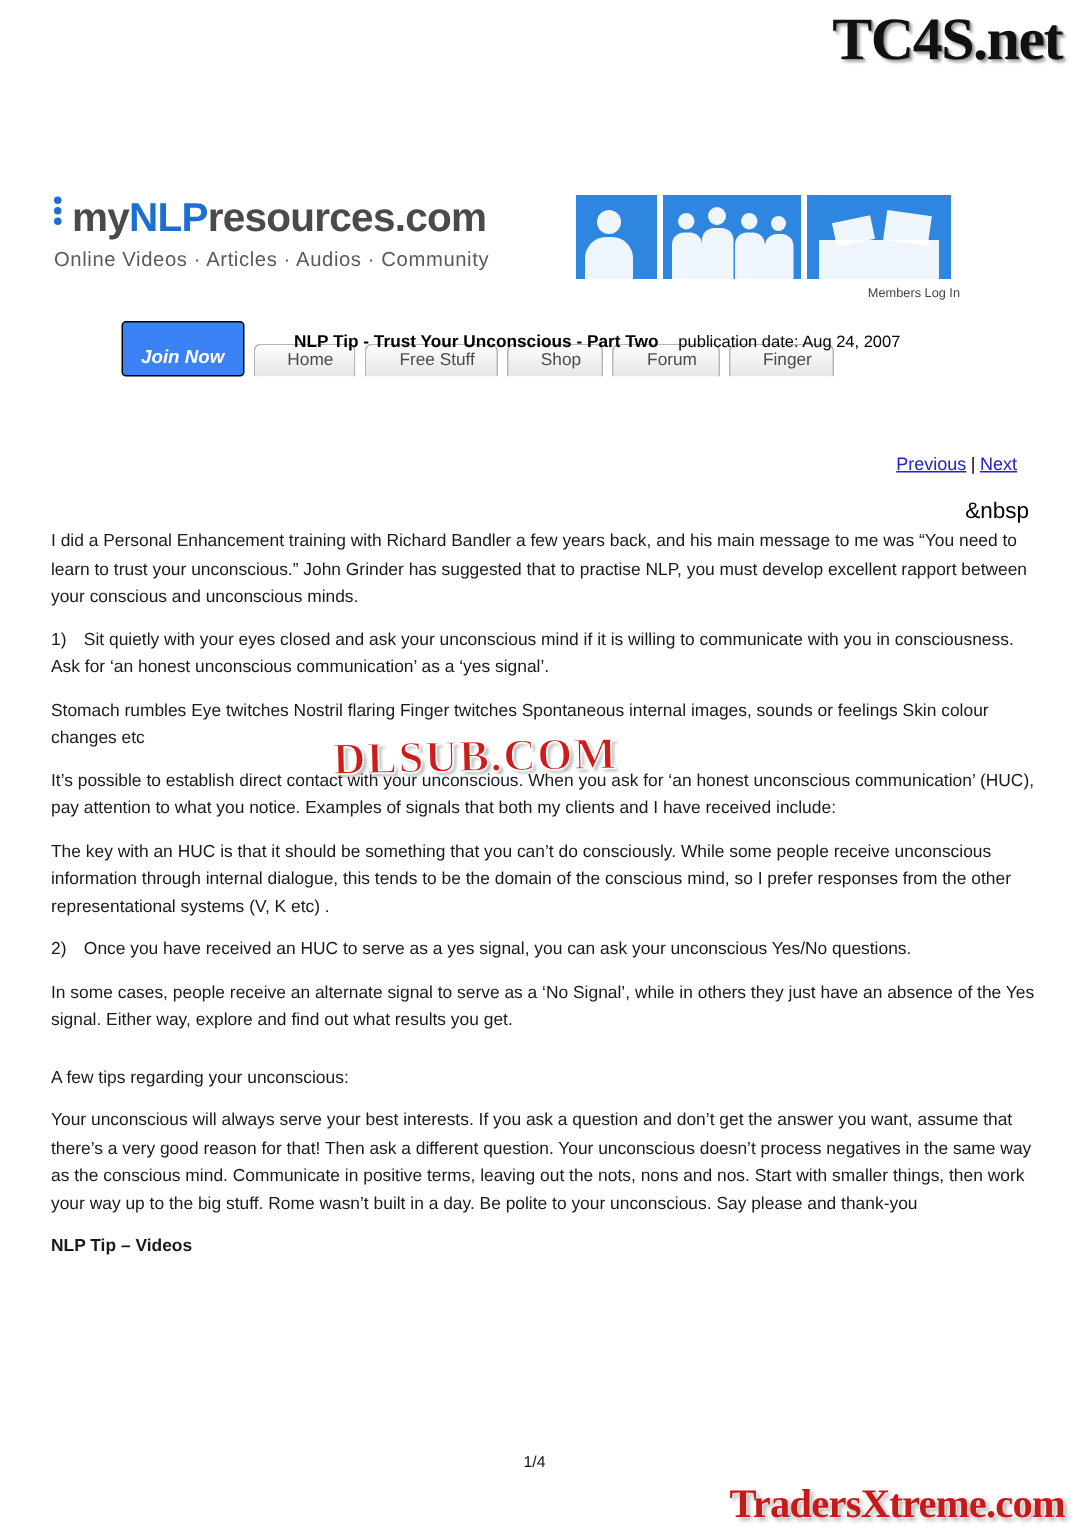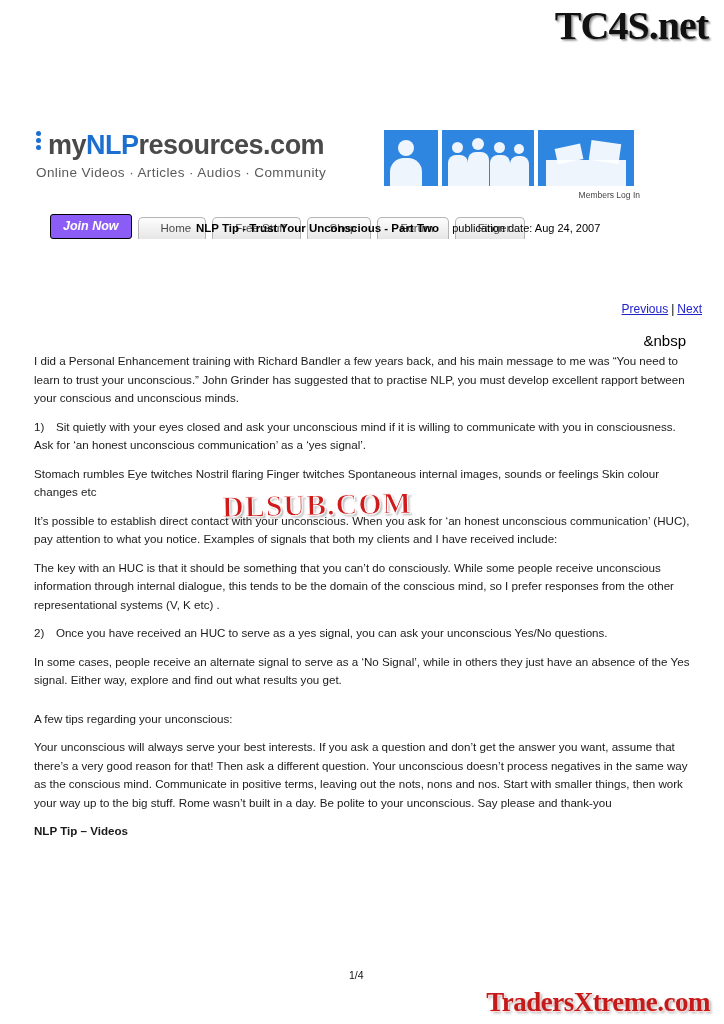--- a/index.html
+++ b/index.html
@@ -107,29 +107,30 @@
   
   .nav {
     position: absolute;
     left: 50px;
     top: 214px;
     display: flex;
     align-items: flex-end;
     gap: 2px;
   }
   .join-now {
-    background: #8b5cf6;
+    background: #3b82f6;
     color: #ffffff;
     font-size: 12.5px;
     font-weight: bold;
     font-style: italic;
-    padding: 4px 12px 5px 12px;
+    padding: 16px 12px 5px 12px;
     border-radius: 3px;
     border: 1px solid #000;
     white-space: nowrap;
+    margin-left: 31px;
   }
   .nav-tab {
     background: linear-gradient(#fdfdfd, #e6e6e6);
     border: 1px solid #b4b4b4;
     border-bottom: none;
     border-radius: 5px 5px 0 0;
     font-size: 11.5px;
     color: #4b4b4b;
     padding: 4px 14px 5px 22px;
     white-space: nowrap;
@@ -149,21 +150,21 @@
     font-size: 11.5px;
   }
   .pub-date {
     font-size: 11px;
     margin-left: 10px;
   }
 
   
   .pager {
     position: absolute;
-    right: 22px;
+    right: 46px;
     top: 302px;
     font-size: 12px;
     text-align: right;
   }
   .pager a {
     color: #2222cc;
     text-decoration: underline;
     cursor: pointer;
   }
   .pager .sep {

